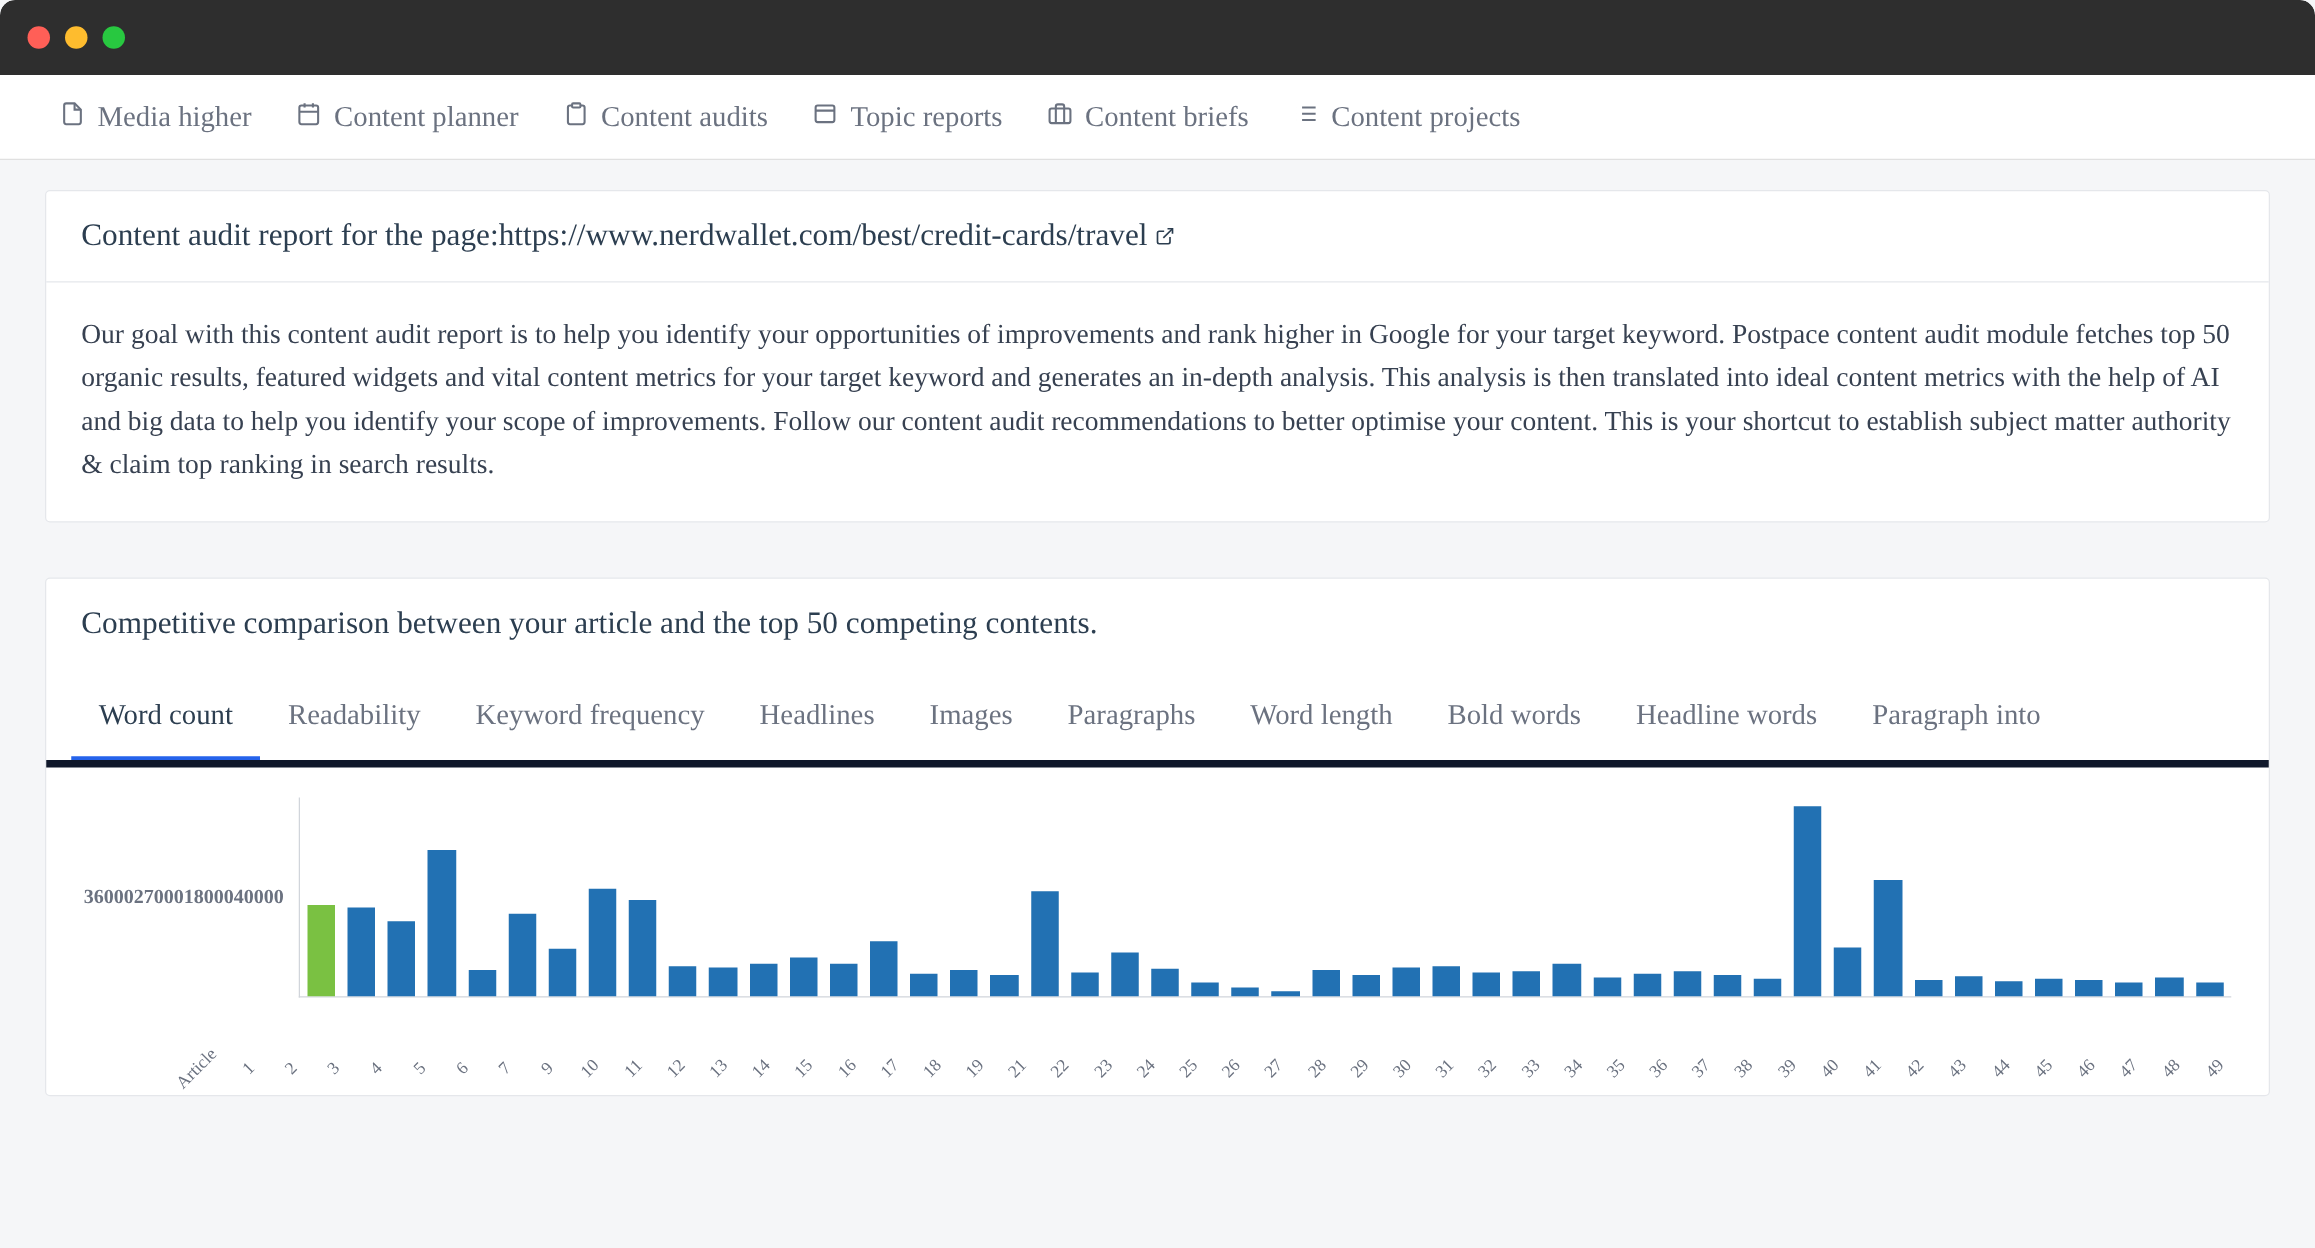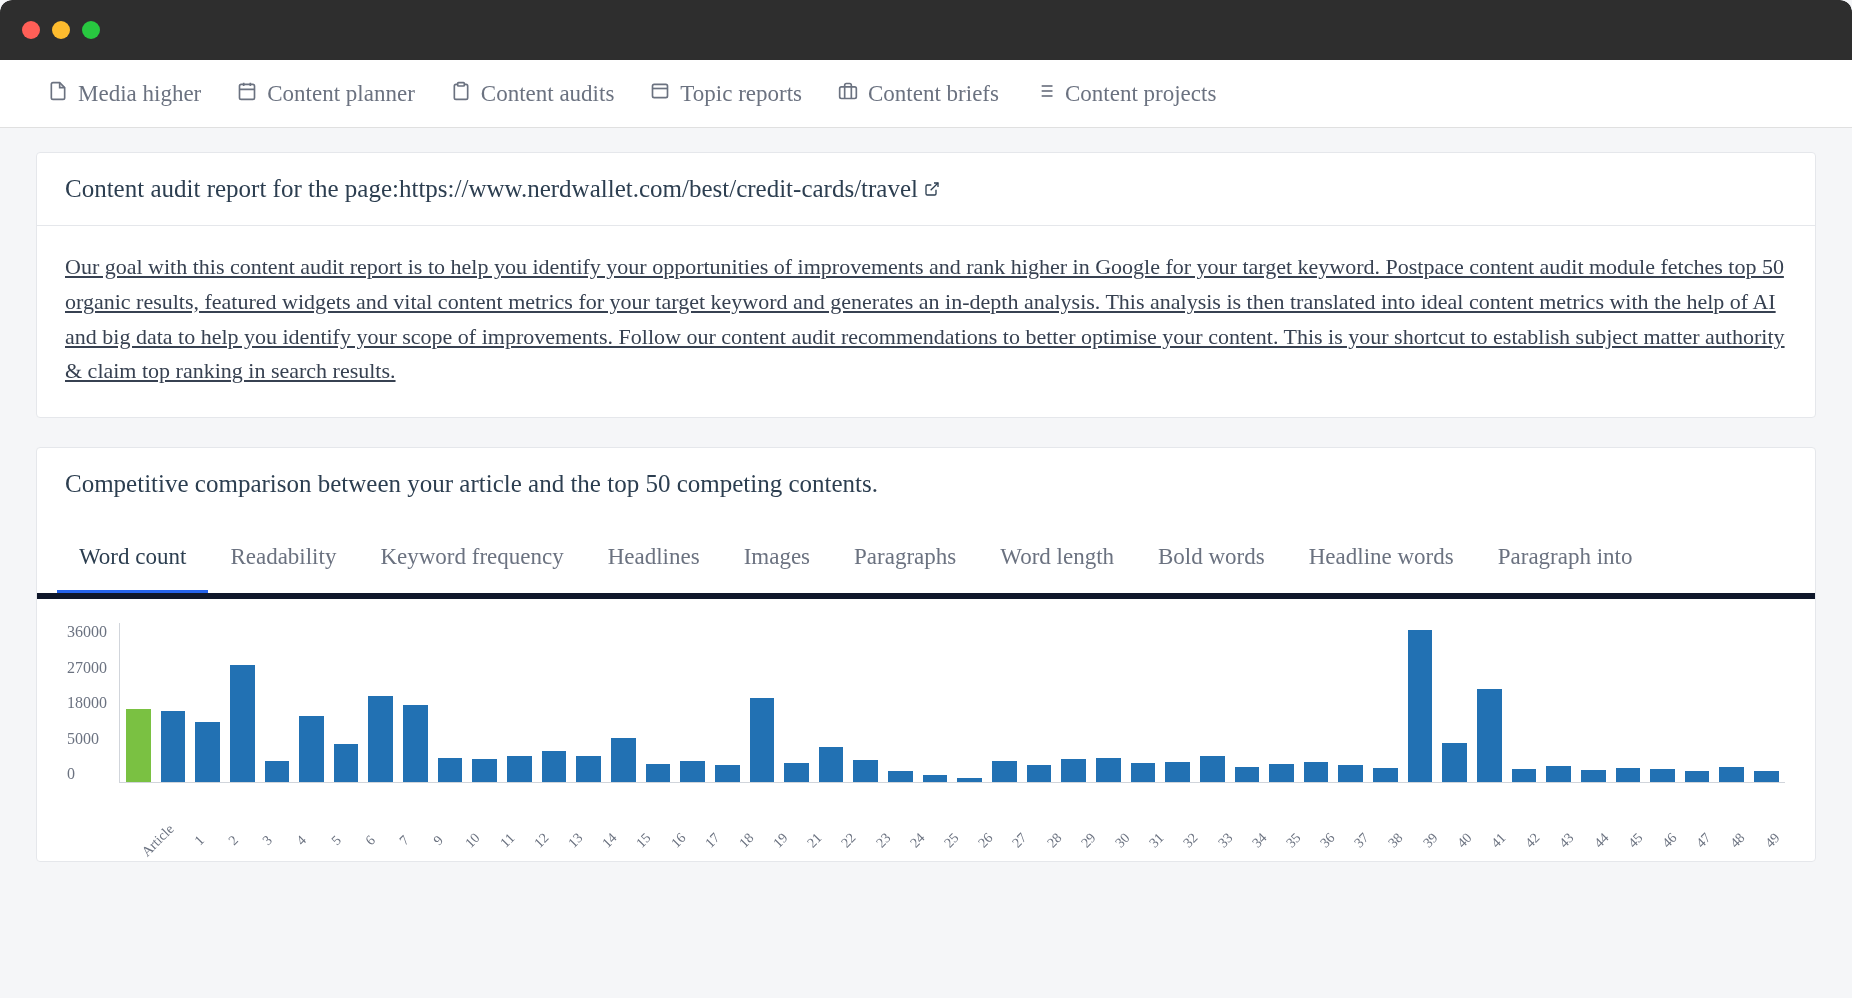--- a/index.html
+++ b/index.html
@@ -57,37 +57,36 @@
   padding: 13px 24px;
   font-size: 21px;
   color: #2c3e50;
   cursor: pointer;
   font-family: inherit;
 }
 .card {
   background: #fff;
   border: 1px solid #e5e7eb;
   border-radius: 4px;
-  margin-bottom: 29px;
+  margin-bottom: 44px;
 }
 .card-header {
   padding: 22px 28px;
   font-size: 25px;
   color: #2c3e50;
   border-bottom: 1px solid #e5e7eb;
   display: flex;
   align-items: center;
   flex-wrap: wrap;
 }
 .card-body {
   padding: 24px 28px 28px 28px;
   font-size: 22px;
   line-height: 1.58;
   color: #374151;
-  text-decoration: underline;
 }
 .ext-icon { display: inline-flex; margin: 0 6px; }
 .ext-icon svg { width: 16px; height: 16px; stroke: #2c3e50; fill: none; stroke-width: 2; }
 .tabs {
   display: flex;
   border-bottom: 6px solid #0f172a;
   padding: 0 20px;
   margin-top: 4px;
 }
 .tab {
@@ -104,27 +103,28 @@
   padding: 24px 30px 10px 30px;
   position: relative;
 }
 .chart-inner {
   display: flex;
   align-items: stretch;
   height: 200px;
 }
 .y-axis {
   display: flex;
-  flex-direction: column;
+  flex-direction: row;
   justify-content: space-between;
-  align-items: flex-start;
+  align-items: center;
   padding-right: 12px;
   height: 160px;
   font-size: 16px;
   color: #6b7280;
+  font-weight: bold;
 }
 .plot {
   flex: 1;
   position: relative;
   border-left: 1px solid #d1d5db;
   border-bottom: 1px solid #d1d5db;
   height: 160px;
   margin-top: 0;
 }
 .bars {
@@ -251,21 +251,21 @@
         <div class="tab">Bold words</div>
         <div class="tab">Headline words</div>
         <div class="tab">Paragraph into</div>
       </div>
     <div class="chart">
       <div class="chart-inner">
         <div class="y-axis" id="yaxis">
             <div>36000</div>
             <div>27000</div>
             <div>18000</div>
-            <div>5000</div>
+            <div>4000</div>
             <div>0</div>
           </div>
         <div class="plot">
           <div class="bars" id="bars">
               <div class="bar highlight" title="Article: 16500" style="height: 45.8333%;"></div>
               <div class="bar" title="1: 16000" style="height: 44.4444%;"></div>
               <div class="bar" title="2: 13500" style="height: 37.5%;"></div>
               <div class="bar" title="3: 26500" style="height: 73.6111%;"></div>
               <div class="bar" title="4: 4800" style="height: 13.3333%;"></div>
               <div class="bar" title="5: 15000" style="height: 41.6667%;"></div>

